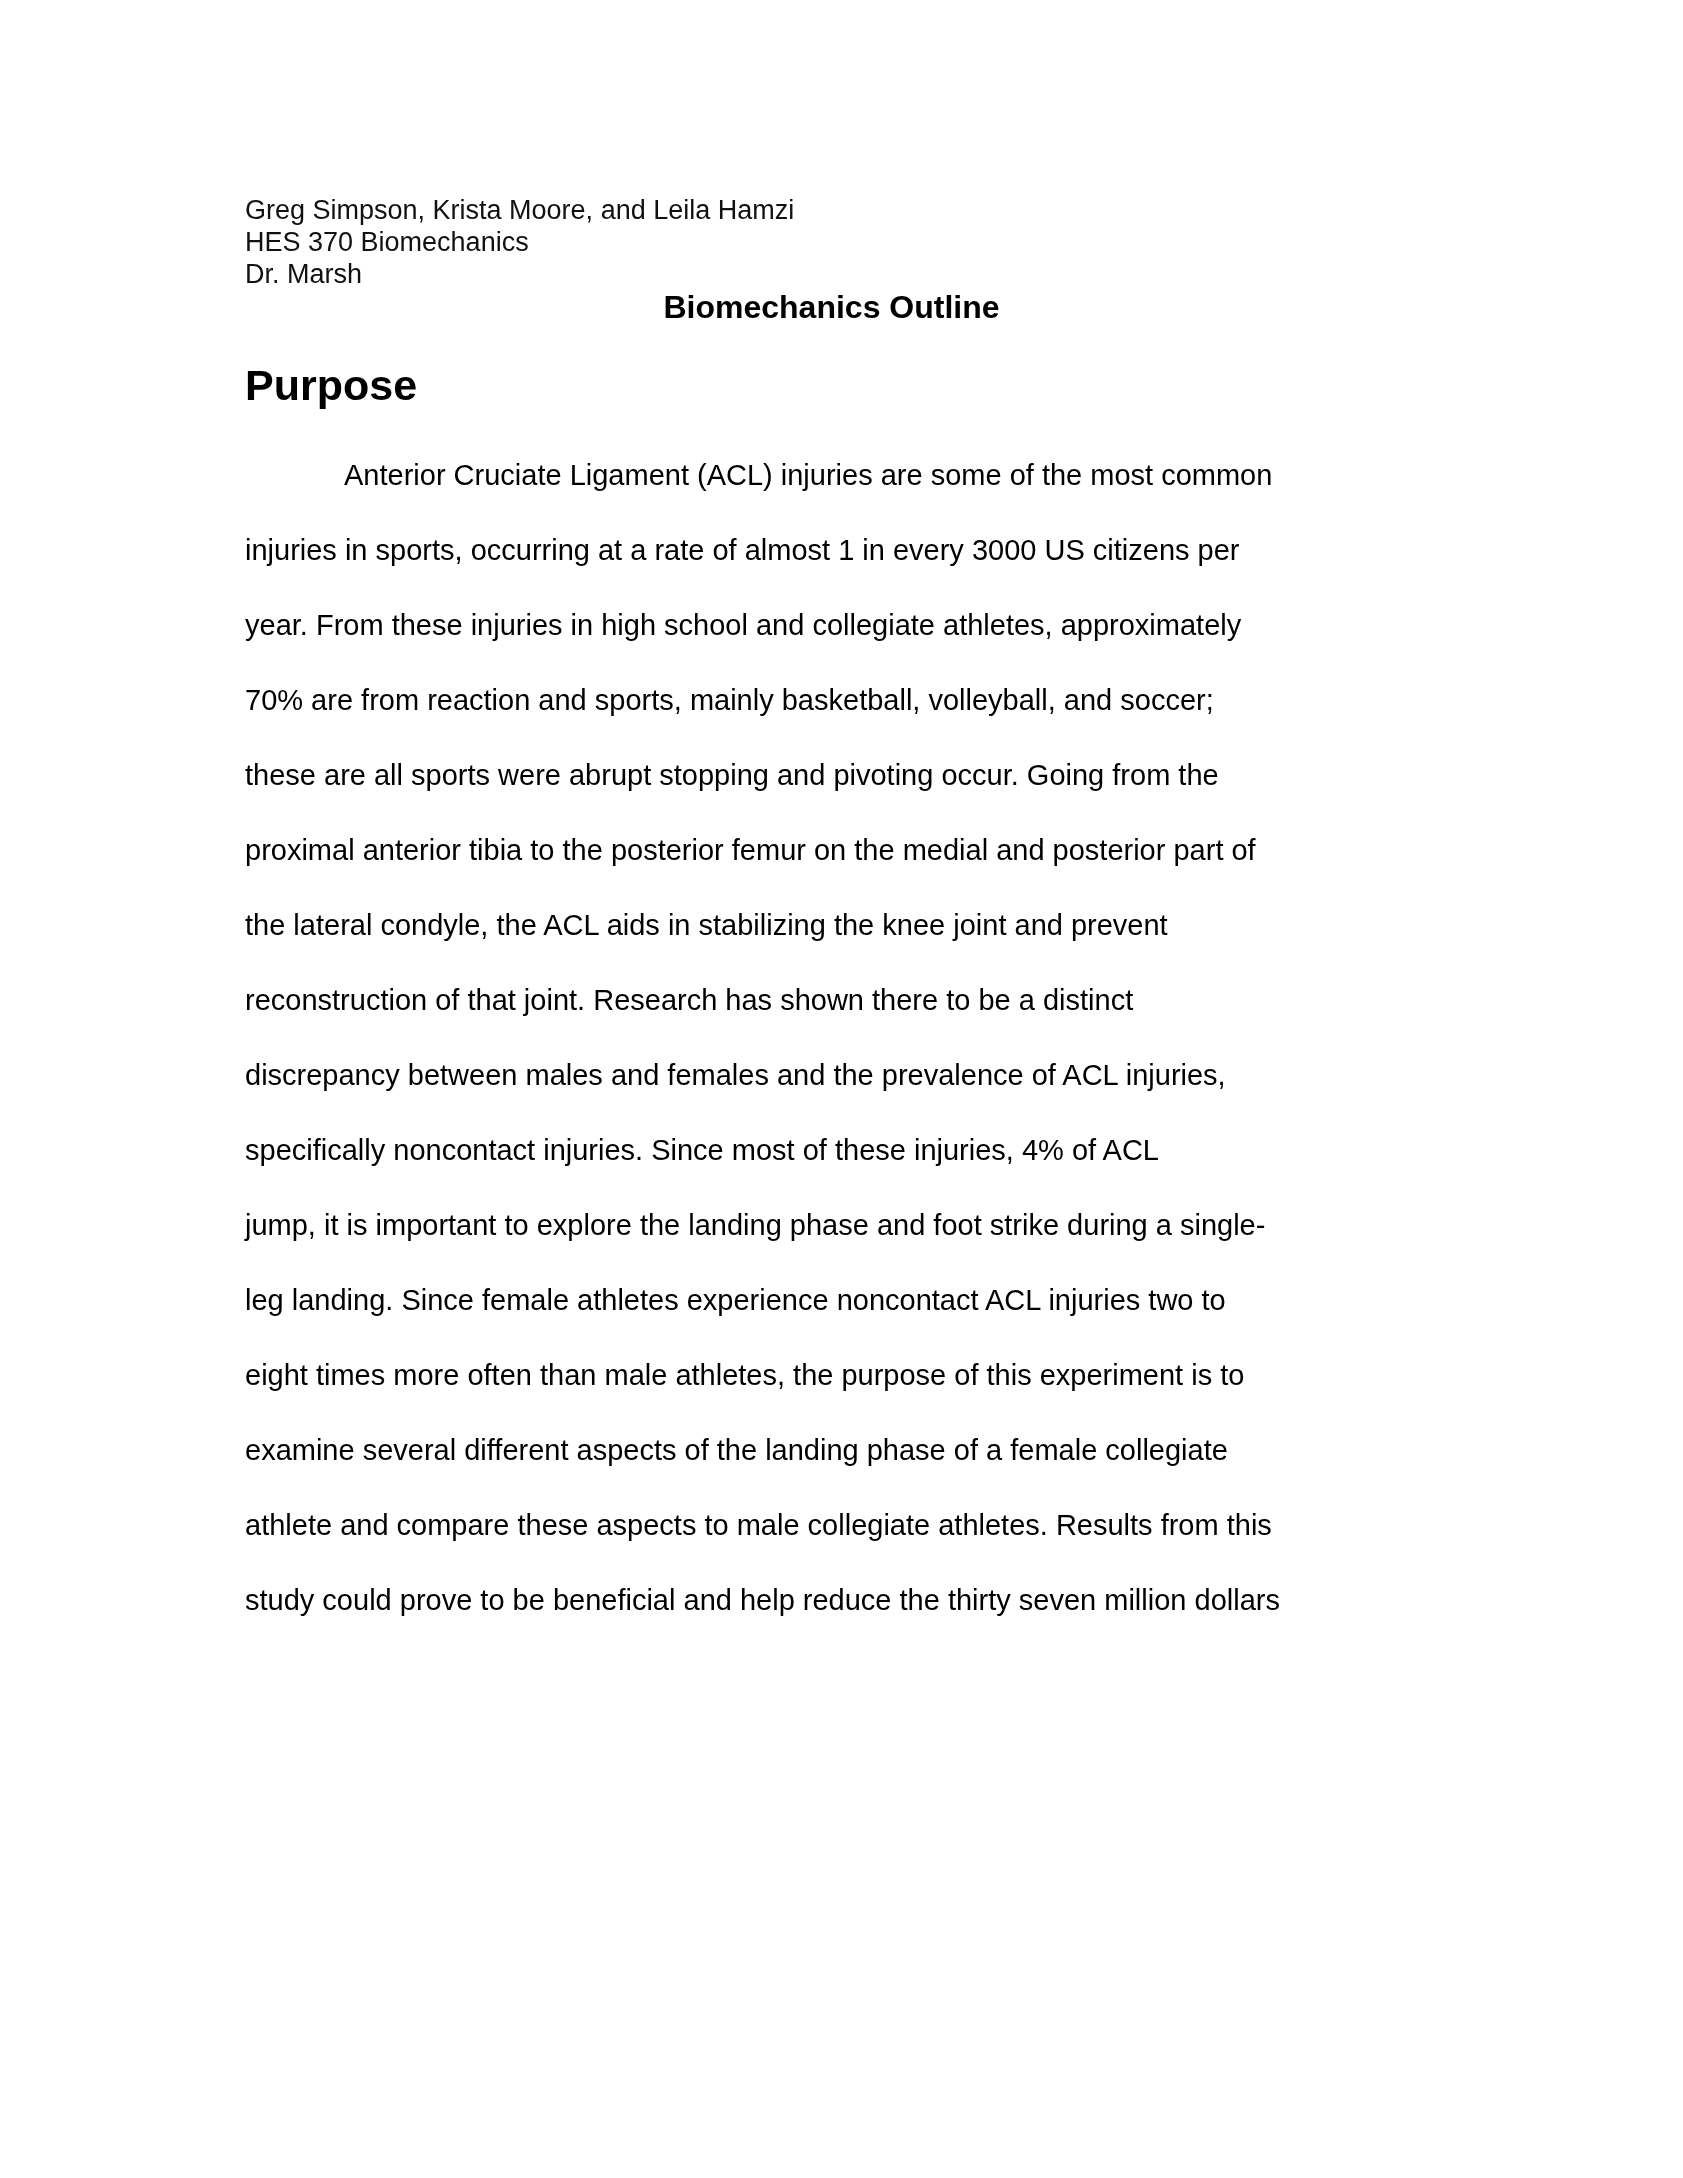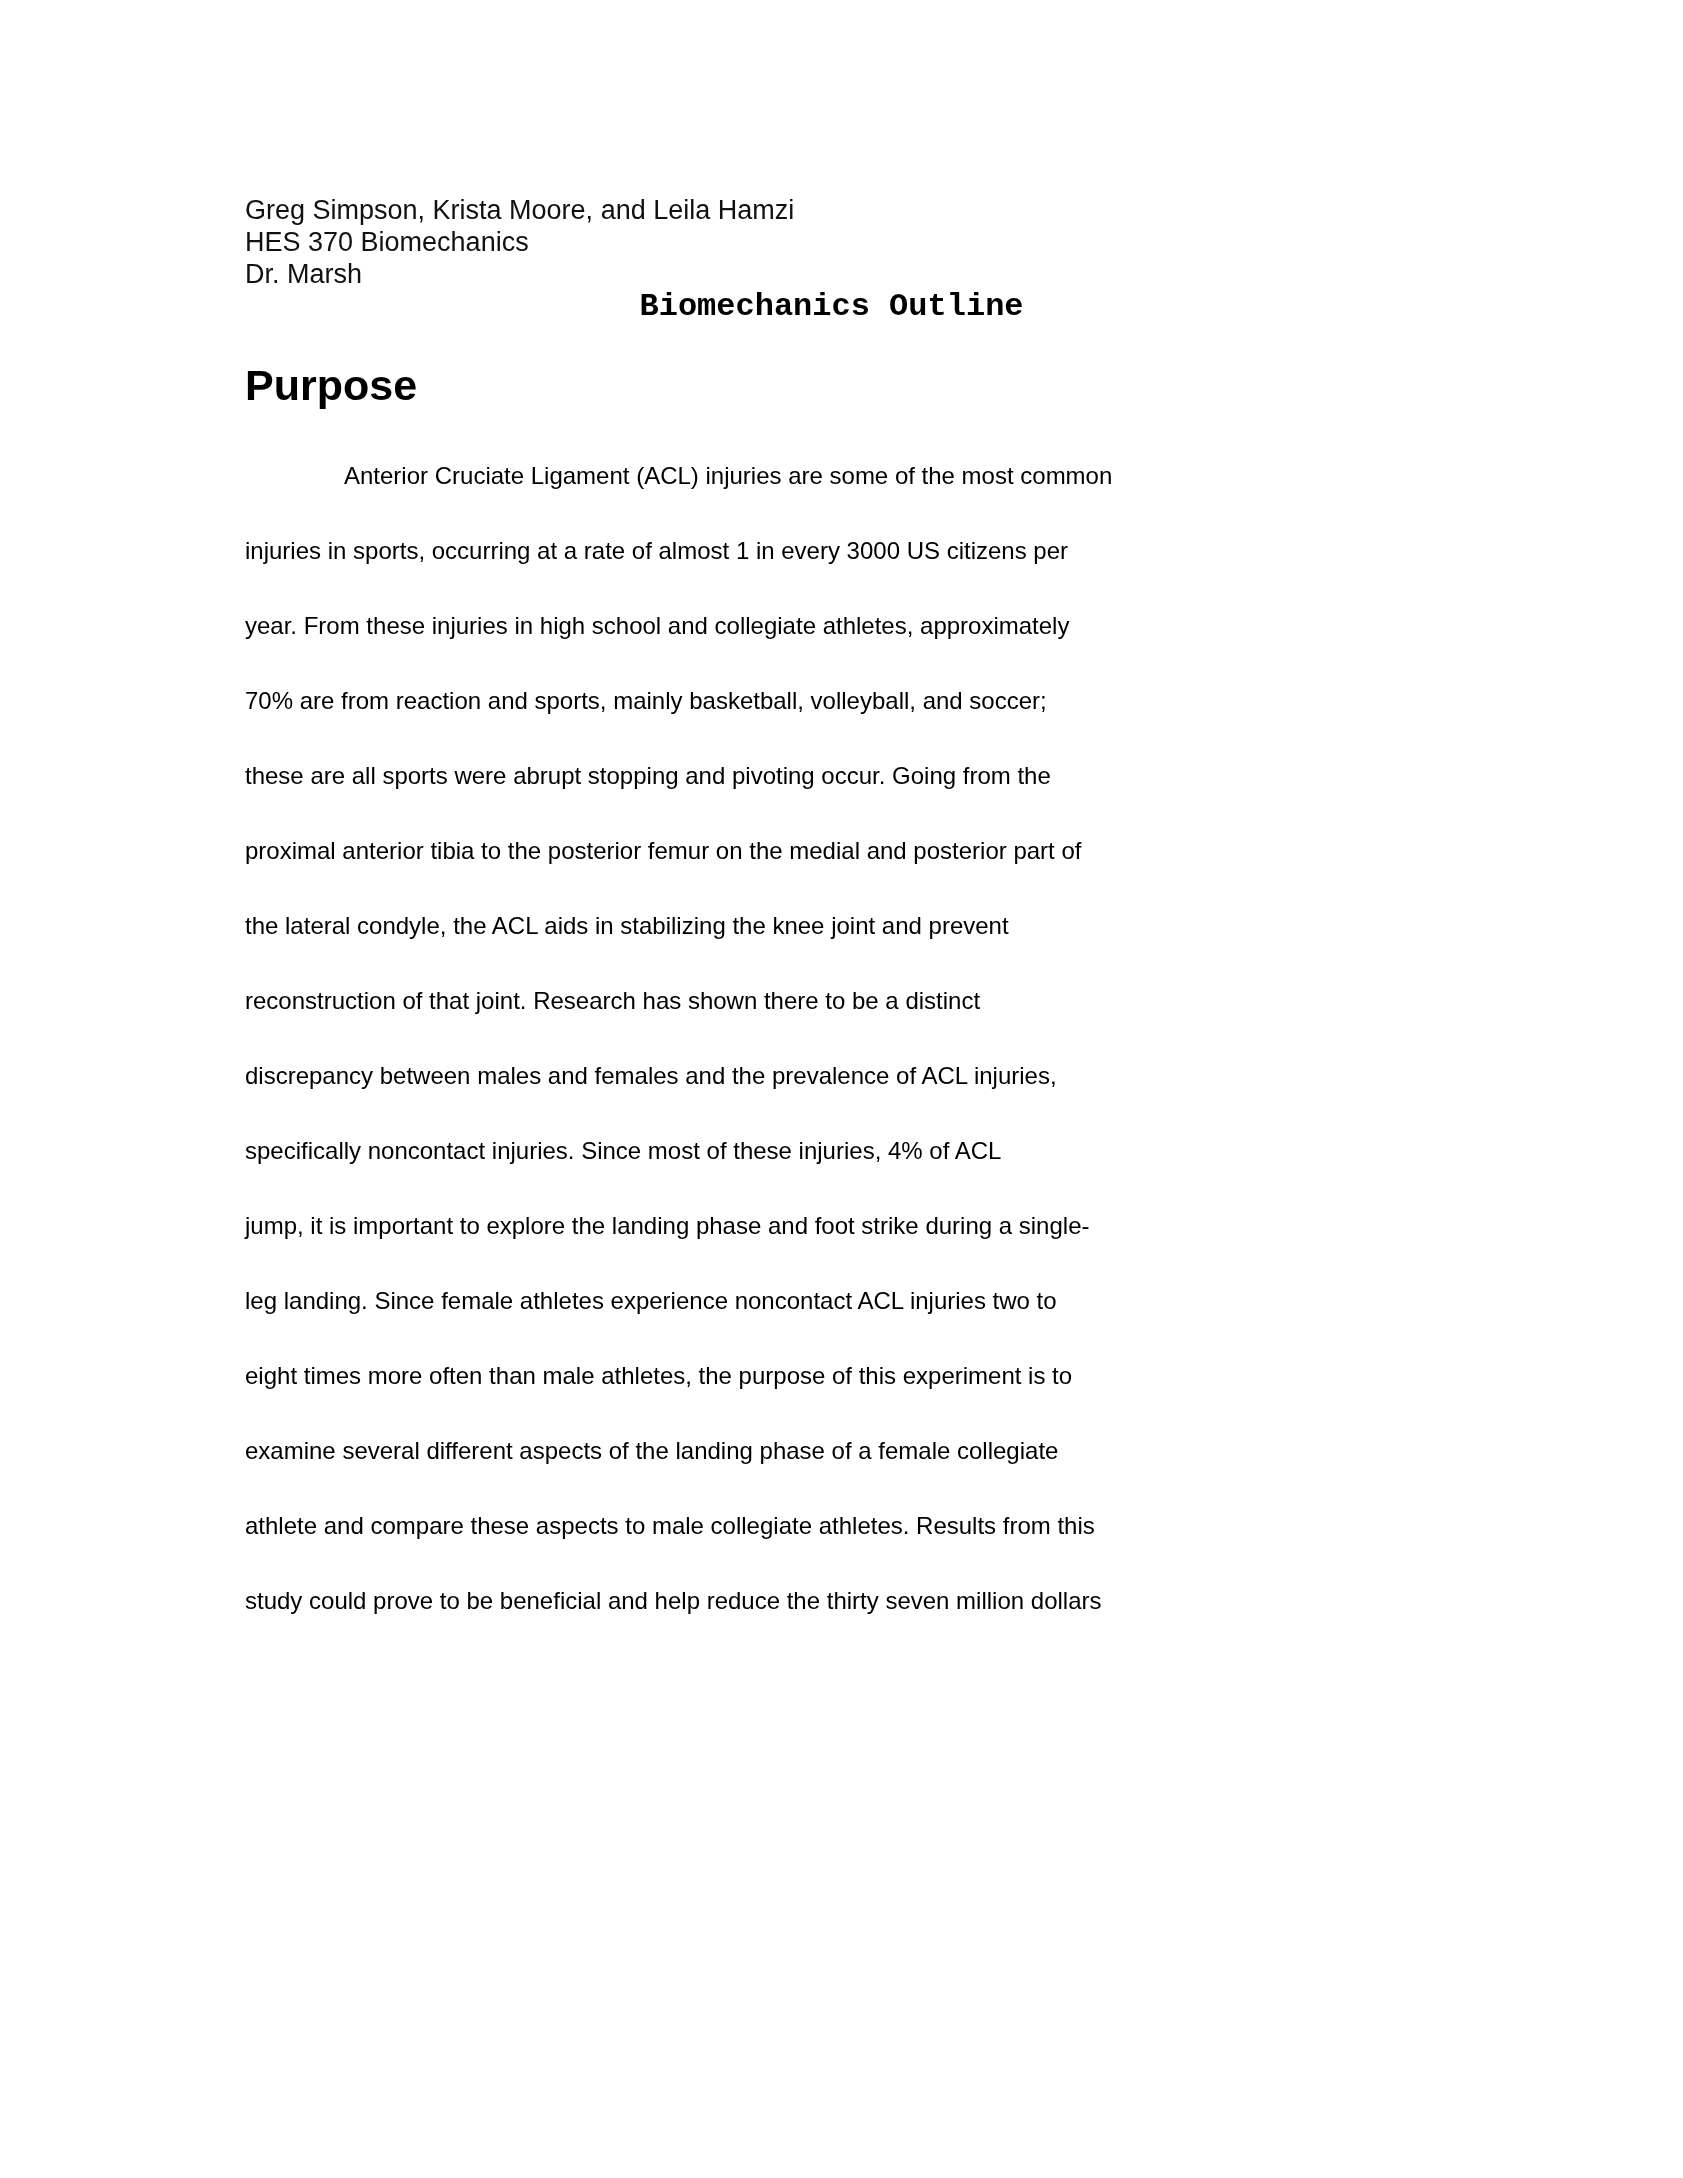--- a/index.html
+++ b/index.html
@@ -1,22 +1,22 @@
 <!DOCTYPE html>
 <html><head>
   <meta charset="utf-8">
   <style>
     html, body { margin: 0; padding: 0; background: #ffffff; }
     body { width: 1683px; height: 2178px; position: relative; overflow: hidden; }
     .page { position: absolute; left: 0; top: 0; width: 1683px; height: 2178px; background: #ffffff; color: #000000; padding-left: 27px; }
     .header-block { position: absolute; left: 245px; top: 194px; font-family: "Liberation Sans", sans-serif; font-size: 27px; line-height: 32px; color: #111111; }
     .header-line { display: block; white-space: nowrap; }
-    .doc-title { position: absolute; left: 0; width: 1663px; top: 287px; text-align: center; font-family: Liberation Mono, monospace; font-weight: bold; font-size: 32px; line-height: 40px; color: #000000; }
+    .doc-title { position: absolute; left: 0; width: 1663px; top: 287px; text-align: center; font-family: Liberation Sans, sans-serif; font-weight: bold; font-size: 32px; line-height: 40px; color: #000000; }
     .section-heading { position: absolute; left: 245px; top: 364px; font-family: "Liberation Sans", sans-serif; font-weight: bold; font-size: 43px; line-height: 42px; color: #000000; }
-    .body-text { position: absolute; left: 245px; top: 438px; width: 1208px; font-family: "Liberation Sans", sans-serif; font-size: 24px; line-height: 75px; color: #000000; }
+    .body-text { position: absolute; left: 245px; top: 438px; width: 1208px; font-family: "Liberation Sans", sans-serif; font-size: 29px; line-height: 75px; color: #000000; }
     .body-line { display: block; white-space: nowrap; height: 75px; }
     .body-line.indent { padding-left: 99px; }
   </style>
 </head>
 <body>
 
 <div class="page">
 
   <div class="header-block">
     <span class="header-line">Greg Simpson, Krista Moore, and Leila Hamzi</span>

